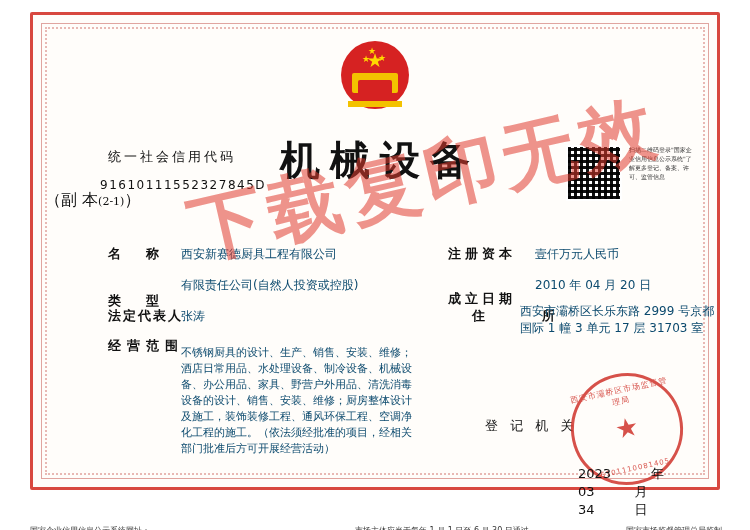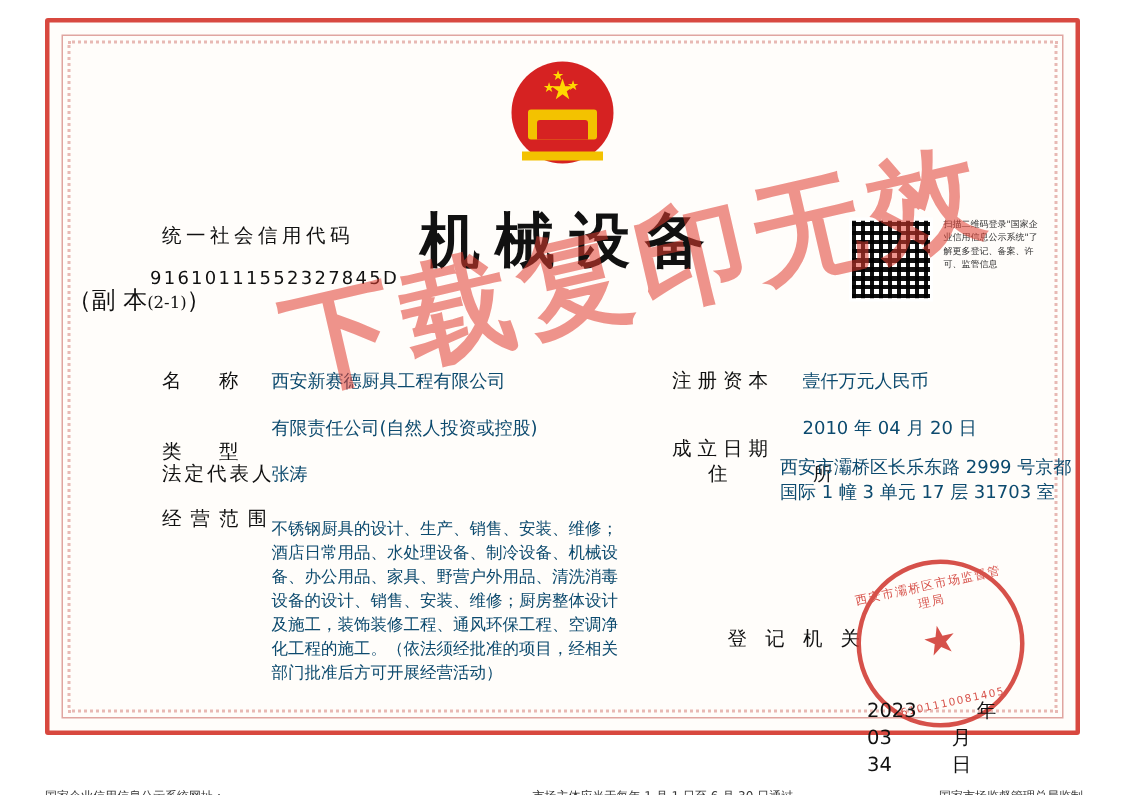--- a/index.html
+++ b/index.html
@@ -124,20 +124,21 @@
     position:absolute;right:22px;top:130px;
     width:66px;
     font-size:6px;line-height:9px;color:#333;
   }
 
   
   .field-label{
     position:absolute;
     font-size:13px;color:#111;
     letter-spacing:6px;
+    font-weight:bold;
   }
   .field-value{
     position:absolute;
     font-size:12px;color:#0c4a6e;
   }
   .lbl-name{left:75px;top:230px;}
   .val-name{left:148px;top:231px;}
   .lbl-type{left:75px;top:277px;}
   .val-type{left:148px;top:262px;}
   .lbl-legal{left:75px;top:292px;letter-spacing:2px;}

